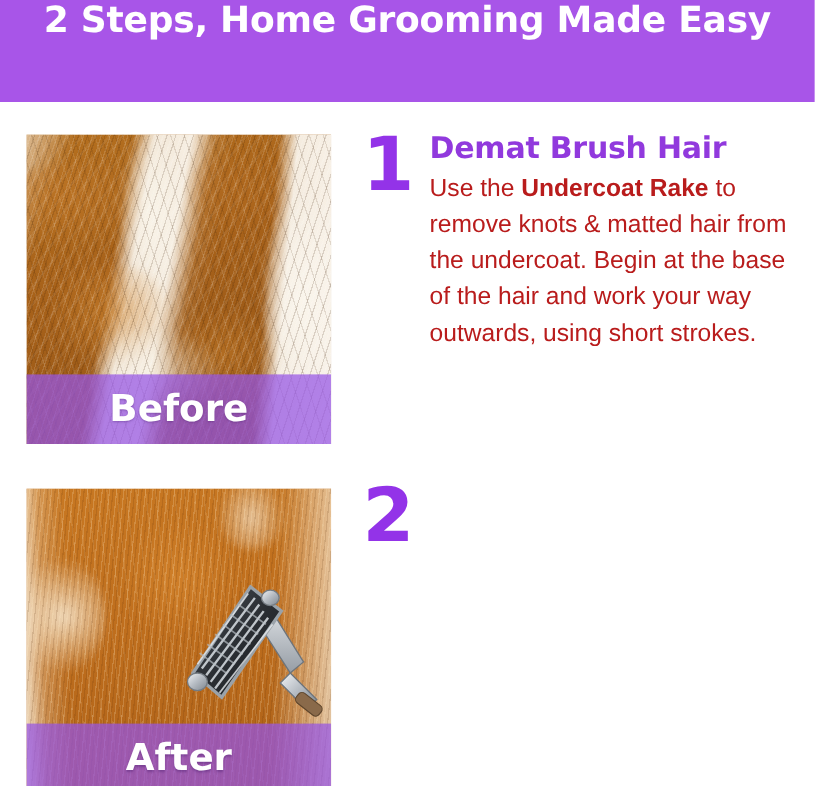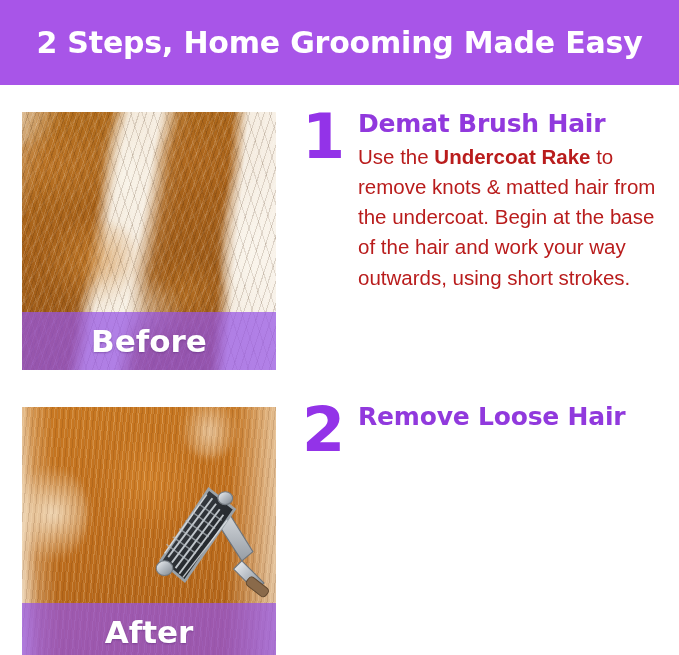--- a/index.html
+++ b/index.html
@@ -17,21 +17,20 @@
 
   
   .header-banner {
     position: absolute;
     left: 0;
     top: 0;
     width: 679px;
     height: 85px;
     background: #a855e8;
     display: flex;
-    align-items: center;
     justify-content: center;
   }
   .header-title {
     color: #ffffff;
     font-size: 30px;
     font-weight: bold;
     letter-spacing: -0.2px;
     white-space: nowrap;
     font-family: "DejaVu Sans", sans-serif;
   }
@@ -316,17 +315,16 @@
     <div class="step-number">1</div>
     <div class="step-body">
       <div class="step-heading">Demat Brush Hair</div>
       <div class="step-text"><span>Use the </span><b>Undercoat Rake</b><span> to remove knots &amp; matted hair from the undercoat. Begin at the base of the hair and work your way outwards, using short strokes.</span></div>
     </div>
   </div>
 
   <div class="step step2">
     <div class="step-number">2</div>
     <div class="step-body">
-      <div class="step-heading">Remove Loose Hair</div>
     </div>
   </div>
 
 </div>
 
 </body></html>

